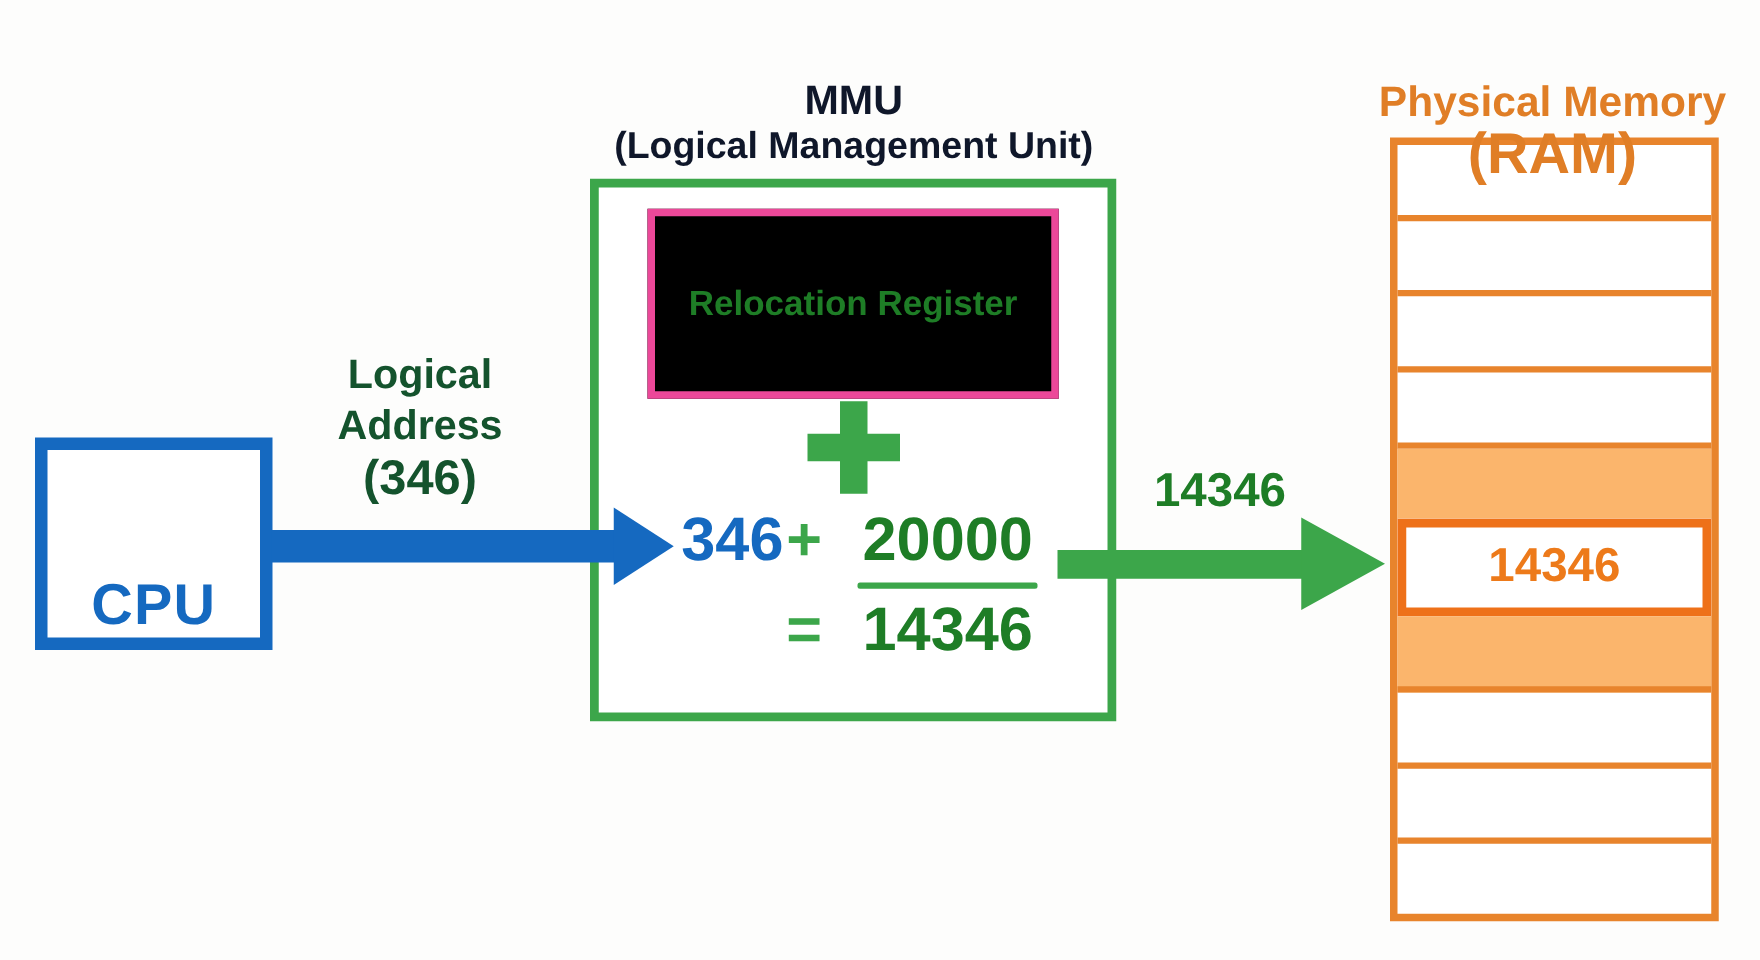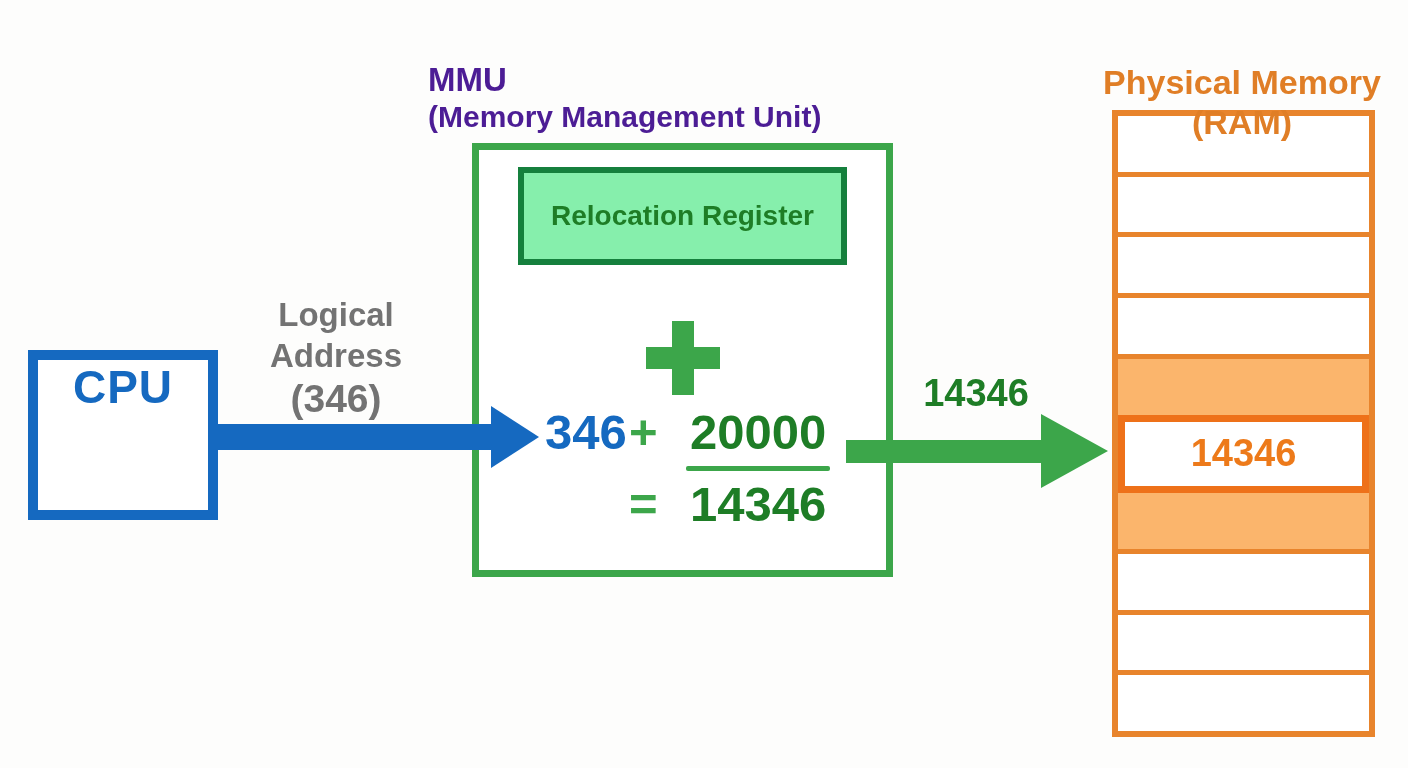--- a/index.html
+++ b/index.html
@@ -17,36 +17,36 @@
   }
 
   
   .cpu-box {
     position: absolute;
     left: 28px; top: 350px;
     width: 190px; height: 170px;
     border: 10px solid #1569C0;
     box-sizing: border-box;
     background: #fff;
-    display: flex; align-items: flex-start; justify-content: center;
+    display: flex; align-items: flex-end; justify-content: center;
     z-index: 2;
   }
   .cpu-box span {
     color: #1569C0;
     font-size: 46px;
     letter-spacing: 1px;
   }
 
   
   .logical-label {
     position: absolute;
-    left: 238px; top: 294px;
+    left: 238px; top: 278px;
     width: 196px;
     text-align: center;
-    color: #737373;
+    color: #14532d;
     z-index: 3;
   }
   .logical-label .l1, .logical-label .l2 {
     display: block; font-size: 33px; line-height: 41px;
   }
   .logical-label .l3 {
     display: block; font-size: 39px; line-height: 46px;
   }
 
   
@@ -74,38 +74,38 @@
     border-left: 67px solid #3CA64A;
   }
   .output-arrow-label {
     position: absolute; left: 901px; top: 372px; width: 150px;
     text-align: center; font-size: 38px; color: #1E7D26; z-index: 6;
   }
 
   
   .mmu-title {
     position: absolute; left: 428px; top: 61px; width: 510px;
-    text-align: left; color: #4c1d95; z-index: 3;
+    text-align: center; color: #0f172a; z-index: 3;
   }
   .mmu-title .t1 { display: block; font-size: 33px; line-height: 38px; }
   .mmu-title .t2 { display: block; font-size: 30px; line-height: 36px; }
   .mmu-box {
     position: absolute; left: 472px; top: 143px;
     width: 421px; height: 434px;
     border: 7px solid #3CA64A;
     box-sizing: border-box;
     background: #fff;
     z-index: 2;
   }
   .reloc-box {
     position: absolute; left: 518px; top: 167px;
-    width: 329px; height: 98px;
-    border: 6px solid #15803d;
-    box-sizing: border-box;
-    background: #86efac;
+    width: 329px; height: 152px;
+    border: 6px solid #ec4899;
+    box-sizing: border-box;
+    background: #000000;
     display: flex; flex-direction: column;
     align-items: center; justify-content: center;
     z-index: 3;
   }
   .reloc-box .rl { font-size: 28px; line-height: 32px; color: #1E7D26; }
   .reloc-box .rv { font-size: 38px; line-height: 44px; color: #1E7D26; }
 
   .plus-shape {
     position: absolute; left: 646px; top: 321px;
     width: 74px; height: 74px; z-index: 3;
@@ -127,21 +127,21 @@
                  background: #3CA64A; border-radius: 2px; z-index: 4; }
   .eq-equals   { left: 629px; top: 481px; color: #3CA64A; }
   .eq-result   { left: 690px; top: 481px; color: #1E7D26; }
 
   
   .ram-title {
     position: absolute; left: 1087px; top: 22px; width: 310px;
     text-align: center; color: #E07E26; z-index: 3;
   }
   .ram-title .t1 { display: block; font-size: 34px; line-height: 40px; margin-top: 40px; }
-  .ram-title .t2 { display: block; font-size: 34px; line-height: 40px; }
+  .ram-title .t2 { display: block; font-size: 46px; line-height: 40px; }
   .ram-table {
     position: absolute; left: 1112px; top: 110px;
     width: 263px; height: 627px;
     border: 6px solid #E8842C;
     box-sizing: border-box;
     background: #fff;
     display: flex; flex-direction: column;
     z-index: 2;
   }
   .ram-row {
@@ -176,21 +176,21 @@
     <span class="l1">Logical</span>
     <span class="l2">Address</span>
     <span class="l3">(346)</span>
   </div>
 
   <div class="arrow-shaft blue-shaft"></div>
   <div class="blue-head"></div>
 
   <div class="mmu-title">
     <span class="t1">MMU</span>
-    <span class="t2">(Memory Management Unit)</span>
+    <span class="t2">(Logical Management Unit)</span>
   </div>
 
   <div class="mmu-box"></div>
 
   <div class="reloc-box">
     <span class="rl">Relocation Register</span>
   </div>
 
   <div class="plus-shape">
     <div class="ph"></div>

